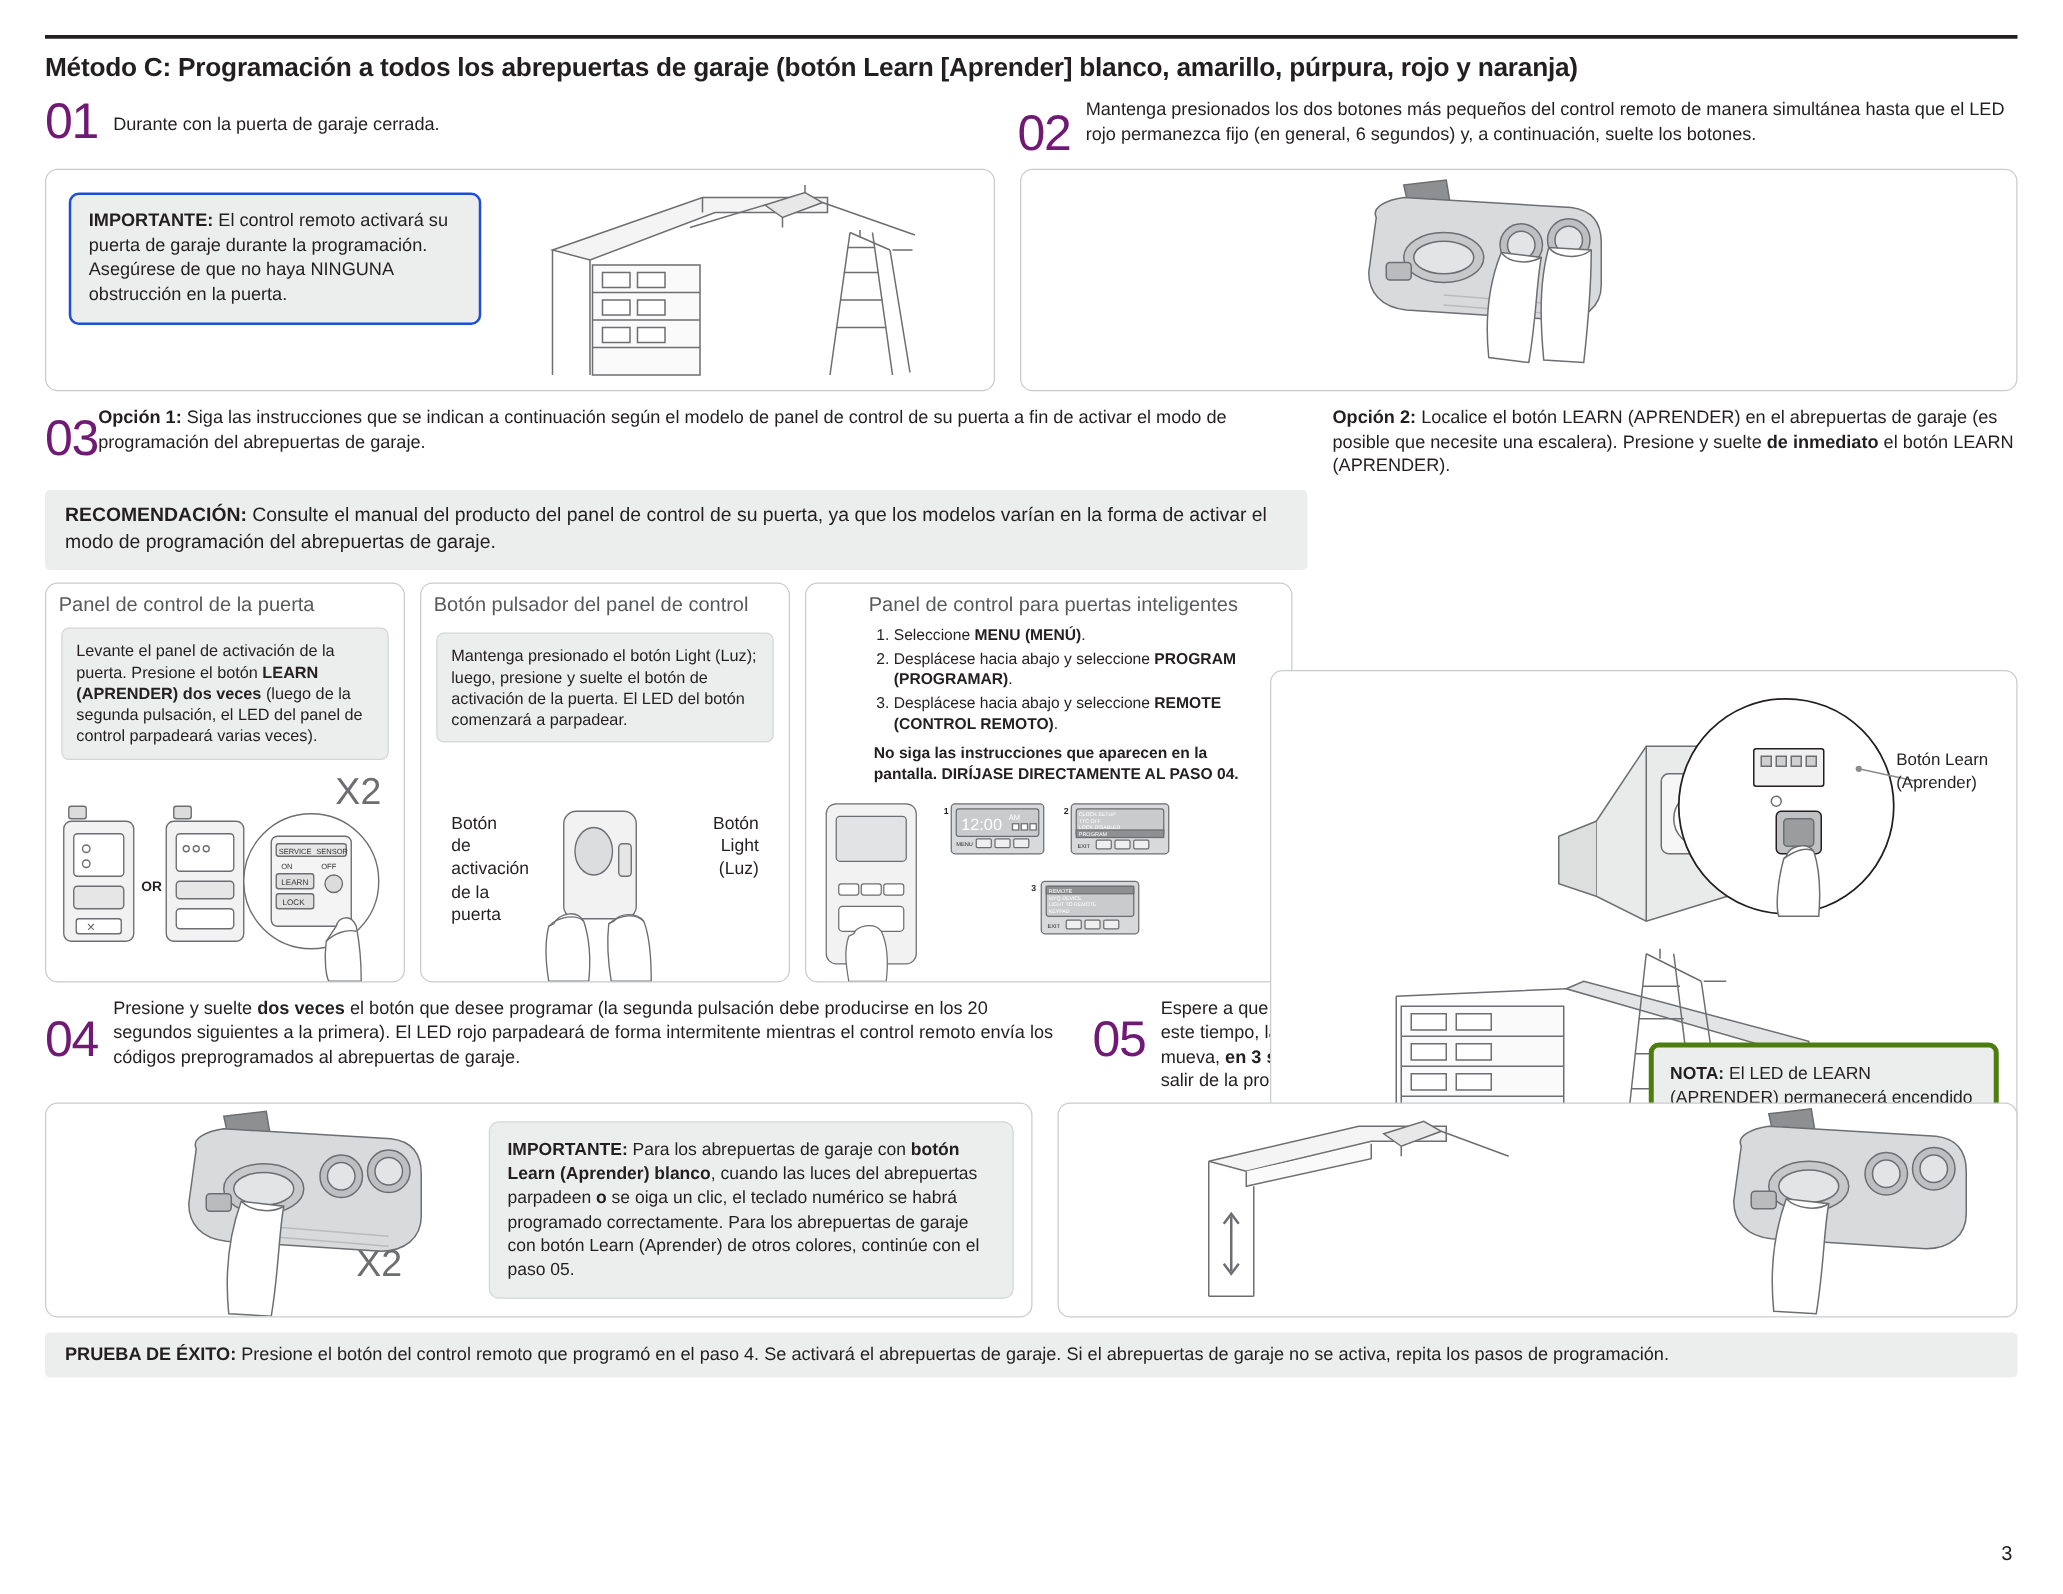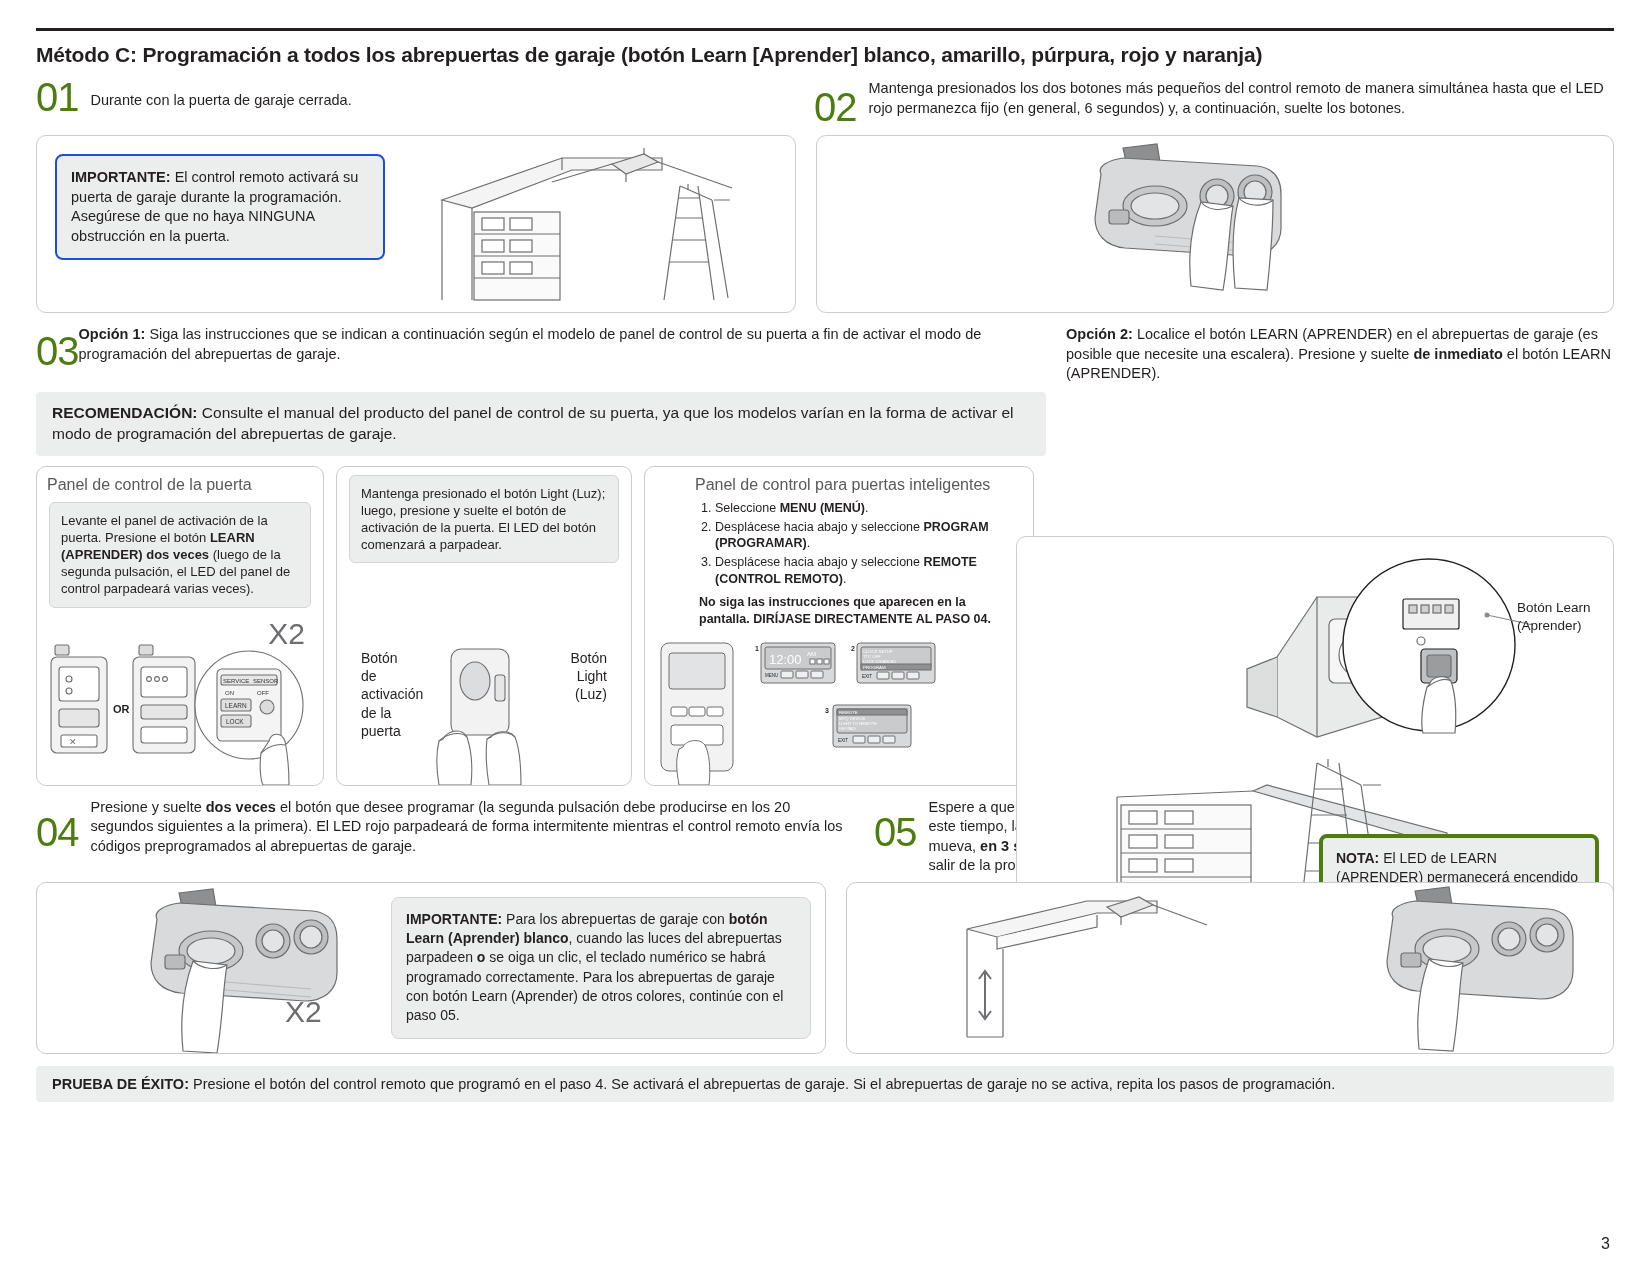--- a/index.html
+++ b/index.html
@@ -17,21 +17,21 @@
   
   .title {
     font-size:35px; font-weight:700; letter-spacing:-0.4px;
     line-height:1.1; margin:0 0 8px 0;
   }
   .title-rule { height:3px; background:#231f20; width:100%; margin-bottom:12px; }
   .subtitle { font-size:21px; font-weight:700; margin-bottom:10px; letter-spacing:-0.2px; }
 
   
   .stepnum {
-    font-size:40px; color:#4d7c0f; font-weight:400; line-height:1;
+    font-size:40px; color:#701a75; font-weight:400; line-height:1;
     letter-spacing:-1px;
   }
   .panel {
     border:1px solid #c9cccd; border-radius:10px; background:#fff;
     position:relative; overflow:hidden;
   }
   .b { font-weight:700; }
 
   
   .steps-top { display:flex; gap:18px; margin-top:4px; }
@@ -256,20 +256,21 @@
           <rect x="184" y="80" width="30" height="12" rx="2" fill="#e0e0e0"></rect>
           <text x="189" y="89" font-size="6.5" fill="#333" stroke="none">LOCK</text>
           <circle cx="230" cy="72" r="7" fill="#dcdcdc"></circle>
           <path d="M224 118 C222 134 224 146 226 150 L252 150 C252 130 250 116 248 106 C244 96 234 98 232 106 Z" fill="#fff"></path>
           <path d="M224 118 C230 112 240 108 248 110"></path>
         </g>
       </svg>
     </div>
 
     <div class="subpanel sp2">
+      <div class="sp-title">Botón pulsador del panel de control</div>
       <div class="sp-inner-gray" style="margin-top:8px">Mantenga presionado el botón Light (Luz); luego, presione y suelte el botón de activación de la puerta. El LED del botón comenzará a parpadear.</div>
       <div class="sp-body" style="position:absolute; left:10px; top:182px; width:80px; font-size:14px;">Botón de activación de la puerta</div>
       <div class="sp-body" style="position:absolute; right:10px; top:182px; width:70px; font-size:14px;text-align:right;">Botón Light (Luz)</div>
       <svg width="160" height="140" viewBox="0 0 160 140" style="position:absolute; left:72px; bottom:0;">
         <g stroke="#6d6e71" stroke-width="1.1" fill="none">
           <rect x="42" y="4" width="58" height="86" rx="10" fill="#f2f2f2"></rect>
           <ellipse cx="66" cy="36" rx="15" ry="19" fill="#dcdddf"></ellipse>
           <rect x="86" y="30" width="10" height="26" rx="3" fill="#e6e6e6"></rect>
           <path d="M30 96 C26 112 28 128 30 140 L62 140 C64 120 62 104 58 92 C52 82 38 86 34 94 Z" fill="#fff"></path>
           <path d="M30 96 C38 88 52 86 58 92"></path>

